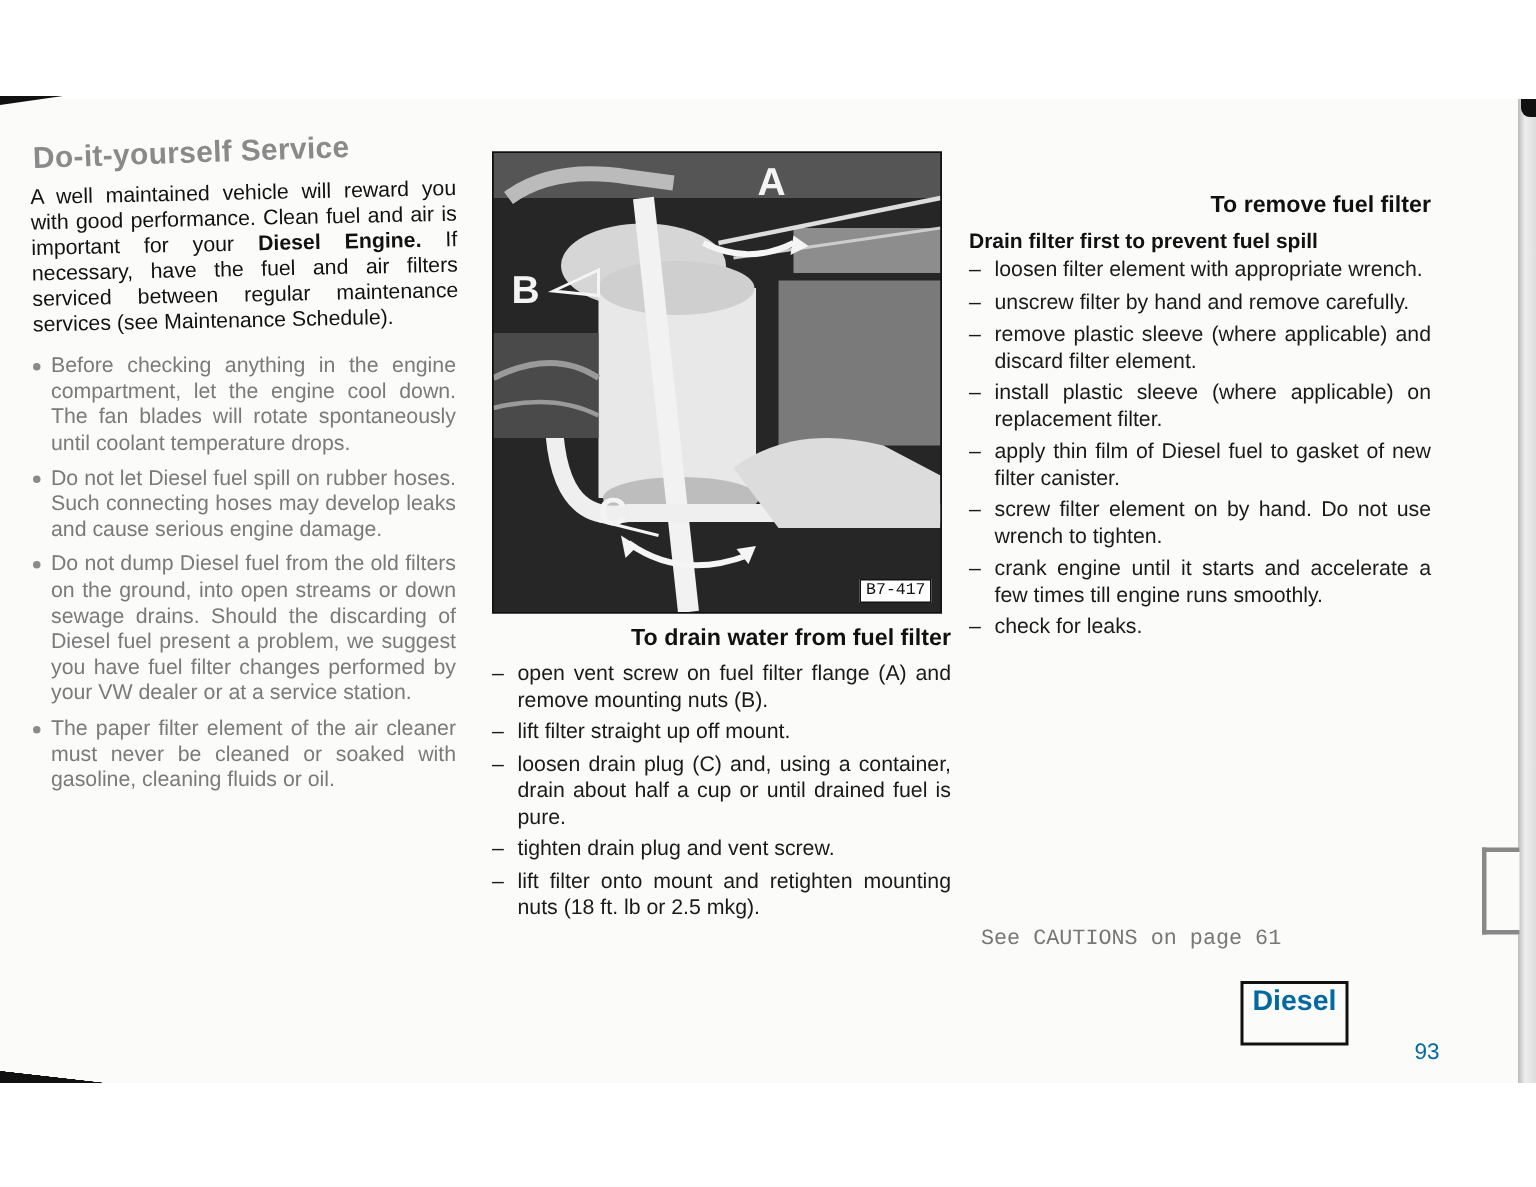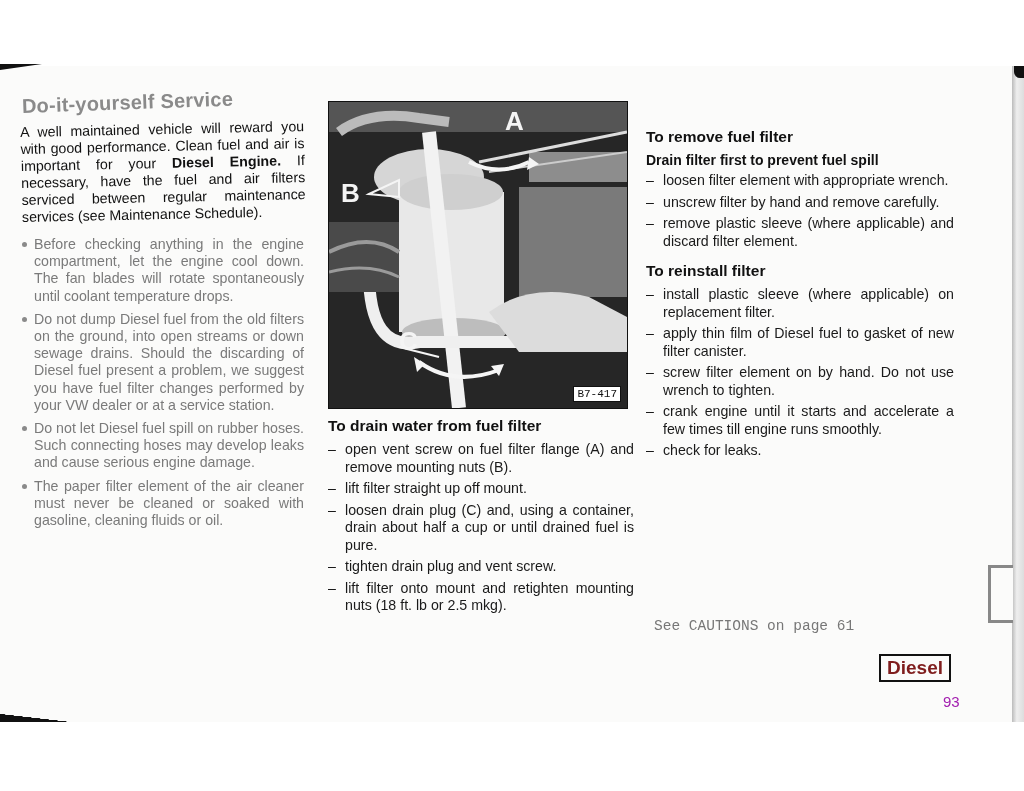--- a/index.html
+++ b/index.html
@@ -58,56 +58,56 @@
       border: 1px solid #111;
     }
     .photo svg { display: block; }
     .photo-label {
       position: absolute; font-weight: bold; font-size: 26px; color: #f4f4f4; line-height: 1;
     }
     .fig-code {
       position: absolute; right: 6px; bottom: 6px; background: #fff; border: 1px solid #111;
       font-size: 11px; padding: 1px 3px; color: #111; font-family: Liberation Mono, monospace;
     }
-    .sub-title { font-size: 15.5px; font-weight: bold; margin: 8px 0 6px 0; color: #111; }
+    .sub-title { font-size: 15.5px; font-weight: bold; margin: 8px 0 6px 0; color: #111; text-align: right; }
     .sub-sub-title { font-size: 14px; font-weight: bold; margin: 4px 0 4px 0; color: #111; }
     .steps { list-style: none; margin: 0; padding: 0; }
     .steps li {
       position: relative; padding-left: 17px; font-size: 14.2px; line-height: 17.5px;
       text-align: justify; margin-bottom: 4px; color: #1a1a1a;
     }
     .steps li .dash { position: absolute; left: 0; top: 0; }
     .see-cautions {
       position: absolute; left: 654px; top: 618px; font-size: 14.5px; color: #777; font-family: Liberation Mono, monospace;
     }
     .diesel-badge {
-      position: absolute; left: 879px; top: 654px; border: 2px solid #111; padding: 2px 6px 1px 6px;
-      font-size: 19px; font-weight: bold; color: #7f1d1d; line-height: 1.1;
+      position: absolute; left: 827px; top: 654px; border: 2px solid #111; padding: 2px 6px 16px 6px;
+      font-size: 19px; font-weight: bold; color: #0369a1; line-height: 1.1;
     }
     .page-number {
-      position: absolute; left: 943px; top: 693px; font-size: 15px; color: #a21caf;
+      position: absolute; left: 943px; top: 693px; font-size: 15px; color: #0369a1;
     }
   </style>
 </head>
 <body>
 
 <div class="page"></div>
 <div class="corner-top"></div>
 <div class="corner-bottom"></div>
 <div class="right-edge"></div>
 <div class="right-edge-top"></div>
 <div class="tab-marker"></div>
 
 <div class="col col-left">
   <h2 class="section-title">Do-it-yourself Service</h2>
   <p class="intro"><span>A well maintained vehicle will reward you with good performance. Clean fuel and air is important for your </span><b>Diesel Engine.</b><span> If necessary, have the fuel and air filters serviced between regular maintenance services (see Maintenance Schedule).</span></p>
   <ul class="bullets">
     <li><span class="dot"></span><span>Before checking anything in the engine compartment, let the engine cool down. The fan blades will rotate spontaneously until coolant temperature drops.</span></li>
+    <li><span class="dot"></span><span>Do not let Diesel fuel spill on rubber hoses. Such connecting hoses may develop leaks and cause serious engine damage.</span></li>
     <li><span class="dot"></span><span>Do not dump Diesel fuel from the old filters on the ground, into open streams or down sewage drains. Should the discarding of Diesel fuel present a problem, we suggest you have fuel filter changes performed by your VW dealer or at a service station.</span></li>
-    <li><span class="dot"></span><span>Do not let Diesel fuel spill on rubber hoses. Such connecting hoses may develop leaks and cause serious engine damage.</span></li>
     <li><span class="dot"></span><span>The paper filter element of the air cleaner must never be cleaned or soaked with gasoline, cleaning fluids or oil.</span></li>
   </ul>
 </div>
 
 <div class="col col-mid">
   <div class="photo">
     <svg width="298" height="306" viewBox="0 0 298 306">
       <rect x="0" y="0" width="298" height="306" fill="#262626"></rect>
       <rect x="0" y="0" width="298" height="30" fill="#555"></rect>
       <path d="M10 30 Q40 8 90 16 L120 20" stroke="#bbb" stroke-width="10" fill="none"></path>
@@ -149,21 +149,20 @@
 </div>
 
 <div class="col col-right">
   <h3 class="sub-title" style="margin-top:0;">To remove fuel filter</h3>
   <h4 class="sub-sub-title">Drain filter first to prevent fuel spill</h4>
   <ul class="steps">
     <li><span class="dash">–</span><span>loosen filter element with appropriate wrench.</span></li>
     <li><span class="dash">–</span><span>unscrew filter by hand and remove carefully.</span></li>
     <li><span class="dash">–</span><span>remove plastic sleeve (where applicable) and discard filter element.</span></li>
   </ul>
-  <h3 class="sub-title" style="margin-top:12px;">To reinstall filter</h3>
   <ul class="steps">
     <li><span class="dash">–</span><span>install plastic sleeve (where applicable) on replacement filter.</span></li>
     <li><span class="dash">–</span><span>apply thin film of Diesel fuel to gasket of new filter canister.</span></li>
     <li><span class="dash">–</span><span>screw filter element on by hand. Do not use wrench to tighten.</span></li>
     <li><span class="dash">–</span><span>crank engine until it starts and accelerate a few times till engine runs smoothly.</span></li>
     <li><span class="dash">–</span><span>check for leaks.</span></li>
   </ul>
 </div>
 
 <div class="see-cautions">See CAUTIONS on page 61</div>

